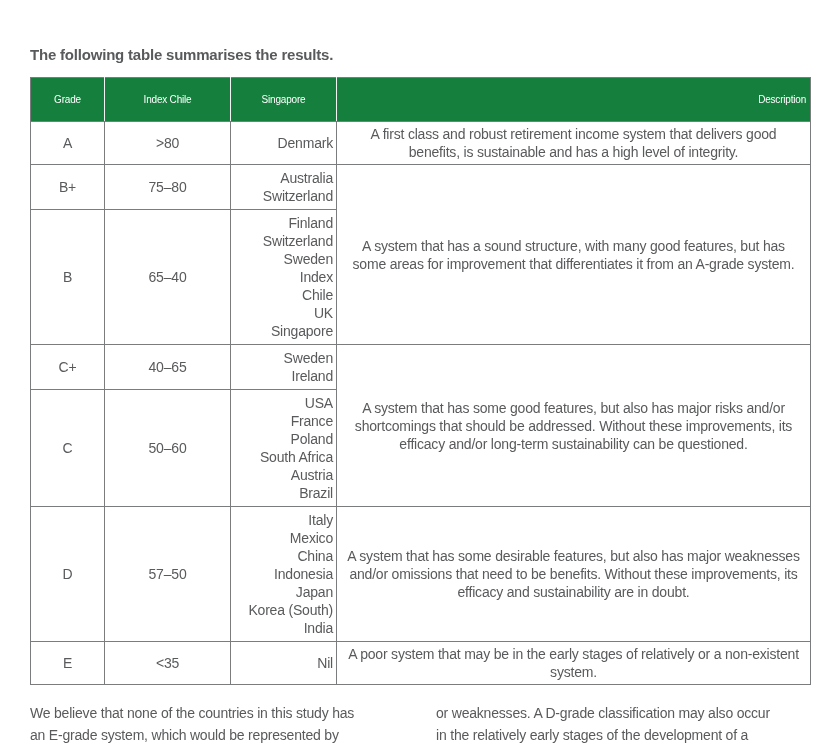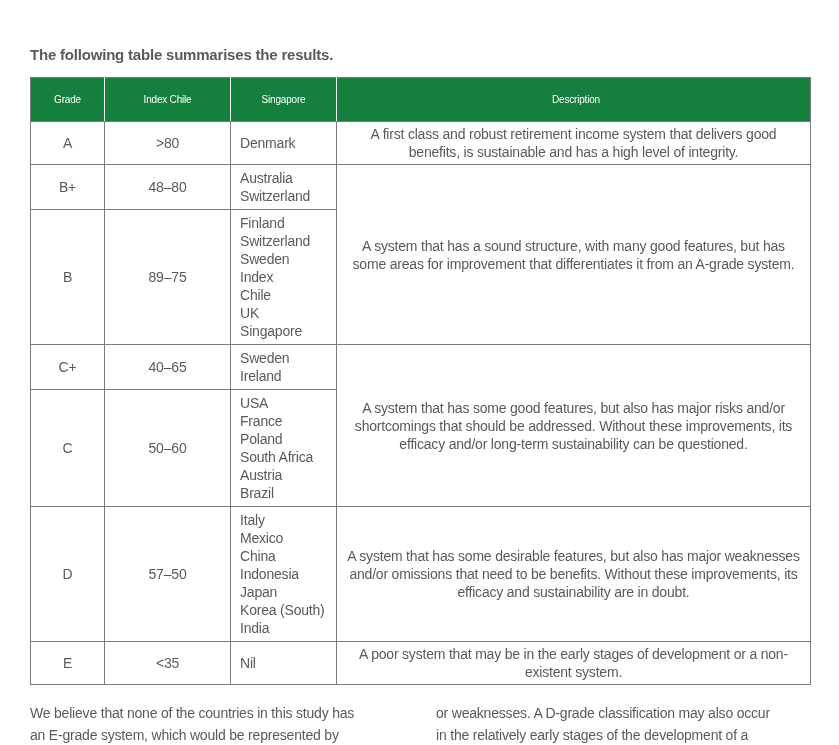--- a/index.html
+++ b/index.html
@@ -36,33 +36,33 @@
     height: 44px;
     padding: 2px 4px;
     text-align: center;
     border-top: 1px solid #7b7c7e;
     border-bottom: 1px solid #7b7c7e;
     border-left: 1px solid #f2f2f2;
     border-right: 1px solid #f2f2f2;
   }
   th:first-child { border-left: 1px solid #7b7c7e; }
   th:last-child  { border-right: 1px solid #7b7c7e; }
-  th.th-desc { text-align: center; padding-left: 9px; }
+  th.th-desc { text-align: right; padding-left: 9px; }
 
   td {
     border: 1px solid #7b7c7e;
     font-size: 14px;
     vertical-align: middle;
   }
   td.cell-grade, td.cell-index { text-align: center; padding: 0 2px; }
   td.cell-countries {
-    padding: 4px 9px;
+    padding: 4px 3px;
     line-height: 18px;
     white-space: pre-line;
-    text-align: left;
+    text-align: right;
   }
   td.cell-desc {
     padding: 3px 9px;
     line-height: 18px;
     text-align: center;
   }
   tr.r-a     { height: 38px;  }
   tr.r-bplus { height: 35px;  }
   tr.r-b     { height: 130px; }
   tr.r-cplus { height: 37px;  }
@@ -107,28 +107,28 @@
     </thead>
     <tbody>
       <tr class="r-a">
         <td class="cell-grade">A</td>
         <td class="cell-index">&gt;80</td>
         <td class="cell-countries">Denmark</td>
         <td class="cell-desc">A first class and robust retirement income system that delivers good benefits, is sustainable and has a high level of integrity.</td>
       </tr>
       <tr class="r-bplus">
         <td class="cell-grade">B+</td>
-        <td class="cell-index">48–80</td>
+        <td class="cell-index">75–80</td>
         <td class="cell-countries">Australia
 Switzerland</td>
         <td class="cell-desc" rowspan="2">A system that has a sound structure, with many good features, but has some areas for improvement that differentiates it from an A-grade system.</td>
       </tr>
       <tr class="r-b">
         <td class="cell-grade">B</td>
-        <td class="cell-index">89–75</td>
+        <td class="cell-index">65–40</td>
         <td class="cell-countries">Finland
 Switzerland
 Sweden
 Index
 Chile
 UK
 Singapore</td>
       </tr>
       <tr class="r-cplus">
         <td class="cell-grade">C+</td>
@@ -156,21 +156,21 @@
 Indonesia
 Japan
 Korea (South)
 India</td>
         <td class="cell-desc">A system that has some desirable features, but also has major weaknesses and/or omissions that need to be benefits. Without these improvements, its efficacy and sustainability are in doubt.</td>
       </tr>
       <tr class="r-e">
         <td class="cell-grade">E</td>
         <td class="cell-index">&lt;35</td>
         <td class="cell-countries">Nil</td>
-        <td class="cell-desc">A poor system that may be in the early stages of development or a non-existent system.</td>
+        <td class="cell-desc">A poor system that may be in the early stages of relatively or a non-existent system.</td>
       </tr>
     </tbody>
   </table>
 
   <div class="footnote">
     <div class="footnote-col">We believe that none of the countries in this study has
 an E-grade system, which would be represented by
 an index value below 35. A score between 35 and 50,
 representing a D-grade system, indicates a system that
 has some sound features but there exist major omissions</div>

